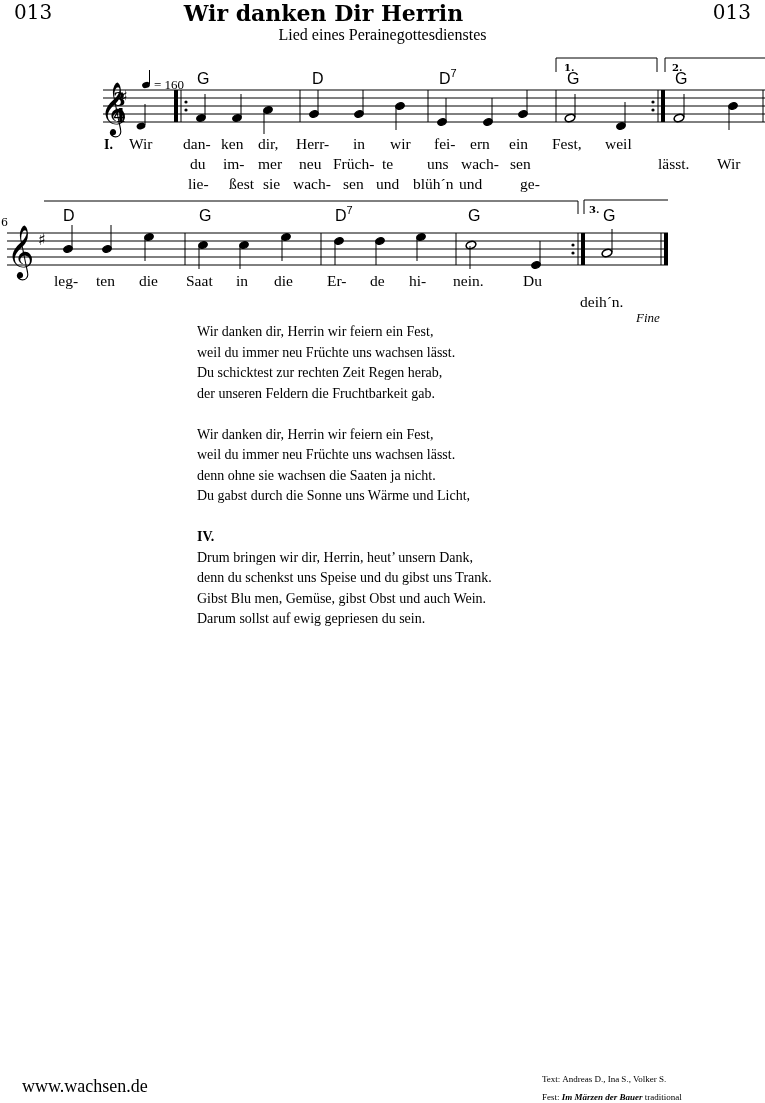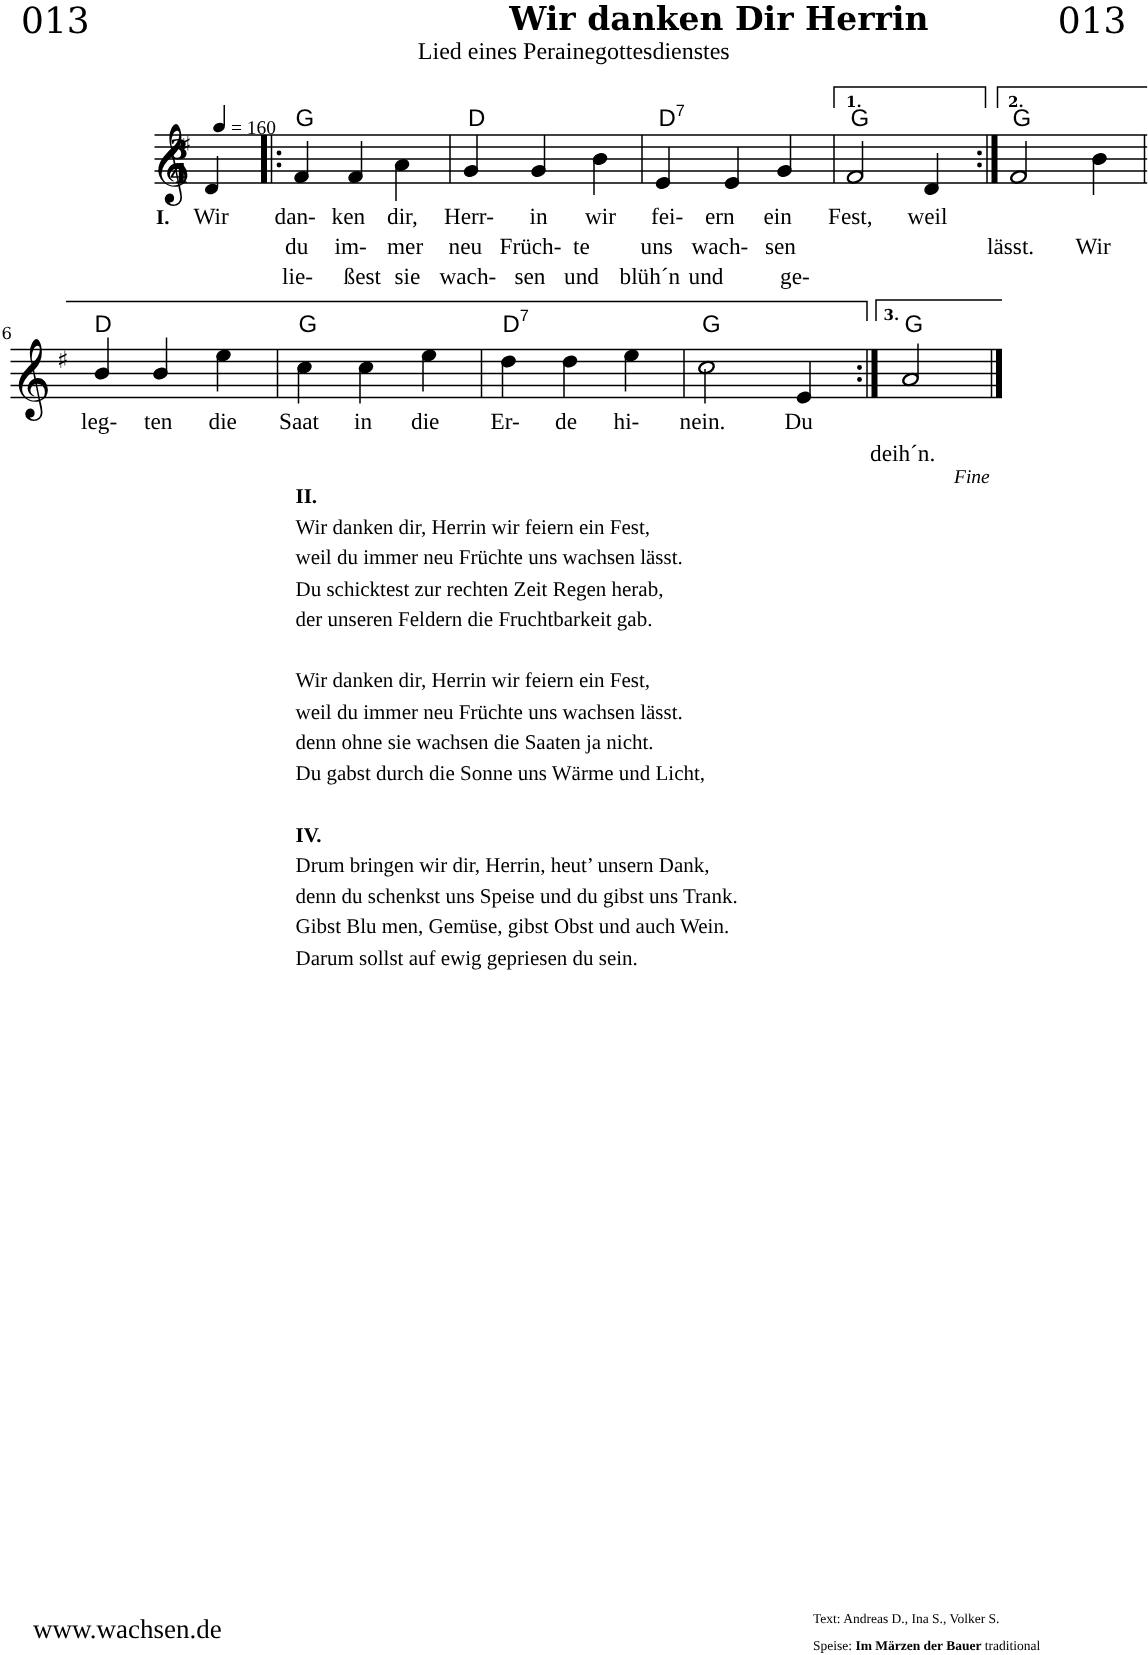--- a/index.html
+++ b/index.html
@@ -1,31 +1,31 @@
 <!DOCTYPE html>
 <html><head>
 <meta charset="utf-8">
 <style>
   html, body { margin: 0; padding: 0; background: #ffffff; }
   body { width: 765px; height: 1103px; position: relative; overflow: hidden;
          font-family: "DejaVu Serif", "Liberation Serif", serif; color: #000; }
   .abs { position: absolute; }
-  .pagenum { top: 0px; font-size: 24px; font-family: "DejaVu Serif", serif; }
-  .title { top: 0px; left: 4px; width: 615px; text-align: right; font-size: 22px; font-weight: bold; font-family: "DejaVu Serif", serif; }
+  .pagenum { top: 0px; font-size: 20px; font-family: "DejaVu Serif", serif; }
+  .title { top: 0px; left: 16px; width: 615px; text-align: center; font-size: 22px; font-weight: bold; font-family: "DejaVu Serif", serif; }
   .subtitle { top: 26px; left: 0; width: 765px; text-align: center; font-size: 16px; font-family: "Liberation Serif", serif; }
   svg.score { position: absolute; left: 0; top: 0; }
   .lyr { font-family: "Liberation Serif", serif; font-size: 15.5px; }
   .chord { font-family: "Liberation Sans", sans-serif; font-size: 16px; }
   .verses { left: 197px; top: 322px; font-family: "Liberation Serif", serif; font-size: 14px; line-height: 20.5px; }
   .verse { margin-bottom: 20.5px; }
   .verse-num { font-weight: bold; }
   .footer-url { left: 22px; top: 1076px; font-size: 18px; font-family: "Liberation Serif", serif; }
   .credits { left: 542px; top: 1070px; font-size: 9px; font-family: "Liberation Serif", serif; line-height: 18px; }
   .credits .it { }
-  .credits .bi { font-weight: bold; }
+  .credits .bi { font-style: italic; font-weight: bold; }
 </style>
 </head>
 <body>
 
 <div class="abs pagenum" style="left:14px;">013</div>
 <div class="abs pagenum" style="right:14px;">013</div>
 <div class="abs title">Wir danken Dir Herrin</div>
 <div class="abs subtitle">Lied eines Perainegottesdienstes</div>
 
 <svg class="score" width="765" height="340" viewBox="0 0 765 340">
@@ -247,21 +247,20 @@
     <text x="409" y="286">hi-</text>
     <text x="453" y="286">nein.</text>
     <text x="523" y="286">Du</text>
     <text x="580" y="307">deih´n.</text>
   </g>
   <text x="636" y="322" font-size="13" font-style="italic" font-family="Liberation Serif, serif">Fine</text>
 </svg>
 
 <div class="abs verses">
   <div class="verse">
-    <div class="verse-num">II.</div>
     <div>Wir danken dir, Herrin wir feiern ein Fest,</div>
     <div>weil du immer neu Früchte uns wachsen lässt.</div>
     <div>Du schicktest zur rechten Zeit Regen herab,</div>
     <div>der unseren Feldern die Fruchtbarkeit gab.</div>
   </div>
   <div class="verse">
     <div>Wir danken dir, Herrin wir feiern ein Fest,</div>
     <div>weil du immer neu Früchte uns wachsen lässt.</div>
     <div>denn ohne sie wachsen die Saaten ja nicht.</div>
     <div>Du gabst durch die Sonne uns Wärme und Licht,</div>
@@ -275,17 +274,17 @@
   </div>
 </div>
 
 <div class="abs footer-url">www.wachsen.de</div>
 <div class="abs credits">
   <div>
     <span>Text:</span>
     <span class="it">Andreas D., Ina S., Volker S.</span>
   </div>
   <div>
-    <span>Speise:</span>
+    <span>Fest:</span>
     <span class="bi">Im Märzen der Bauer</span>
     <span class="it">traditional</span>
   </div>
 </div>
 
 </body></html>

